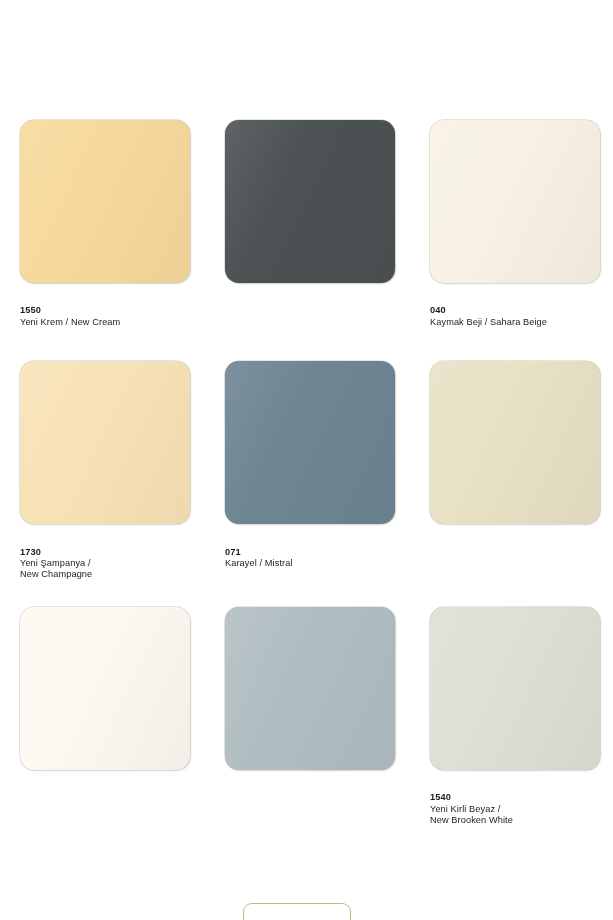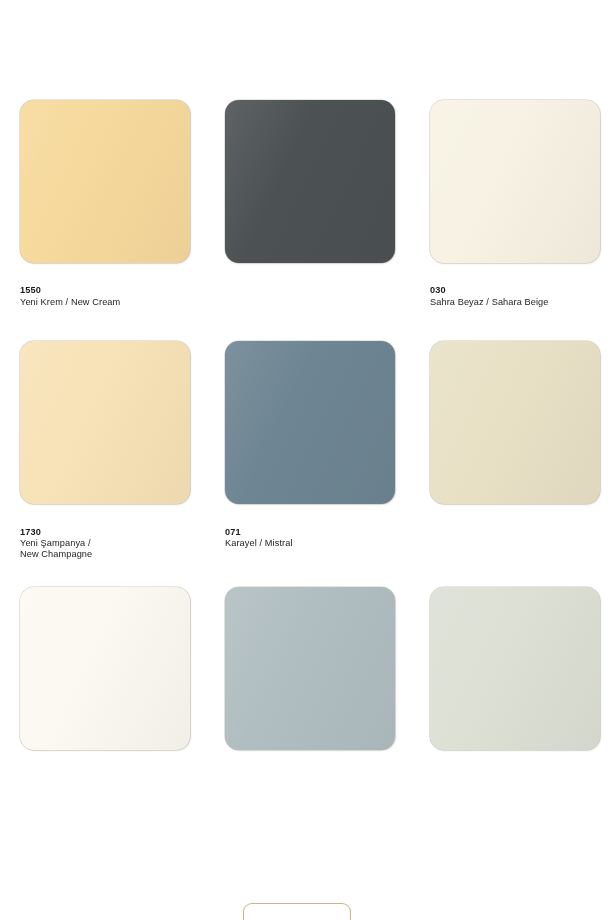--- a/index.html
+++ b/index.html
@@ -16,21 +16,21 @@
     position: relative;
     width: 613px;
     height: 920px;
     background: #ffffff;
   }
 
   
   .swatch-grid {
     position: absolute;
     left: 20px;
-    top: 100px;
+    top: 120px;
     width: 573px;
     display: grid;
     grid-template-columns: 170px 170px 170px;
     column-gap: 35px;
   }
 
   .swatch-row {
     display: contents;
   }
 
@@ -113,22 +113,22 @@
         </div>
       </div>
 
       <div class="swatch-cell">
         <div class="swatch-chip" style="background-color: rgb(76, 81, 83);"></div>
       </div>
 
       <div class="swatch-cell">
         <div class="swatch-chip" style="background-color: rgb(247, 242, 227);"></div>
         <div class="swatch-label">
-          <span class="swatch-code">030</span>
-          <span class="swatch-name">Sahra Beyaz / Sahara Beige</span>
+          <span class="swatch-code">040</span>
+          <span class="swatch-name">Kaymak Beji / Sahara Beige</span>
         </div>
       </div>
 
     </div>
 
     <div class="swatch-row row-gap-b">
 
       <div class="swatch-cell">
         <div class="swatch-chip" style="background-color: rgb(248, 226, 183);"></div>
         <div class="swatch-label">
@@ -157,20 +157,25 @@
       <div class="swatch-cell">
         <div class="swatch-chip" style="background-color: rgb(252, 249, 242);"></div>
       </div>
 
       <div class="swatch-cell">
         <div class="swatch-chip" style="background-color: rgb(177, 190, 193);"></div>
       </div>
 
       <div class="swatch-cell">
         <div class="swatch-chip" style="background-color: rgb(221, 224, 213);"></div>
+        <div class="swatch-label">
+          <span class="swatch-code">1540</span>
+          <span class="swatch-name">Yeni Kirli Beyaz /
+New Brooken White</span>
+        </div>
       </div>
 
     </div>
 
   </div>
 
   <div class="next-swatch-peek" style="border-color: rgb(196, 180, 140);"></div>
 
 </div>
 

